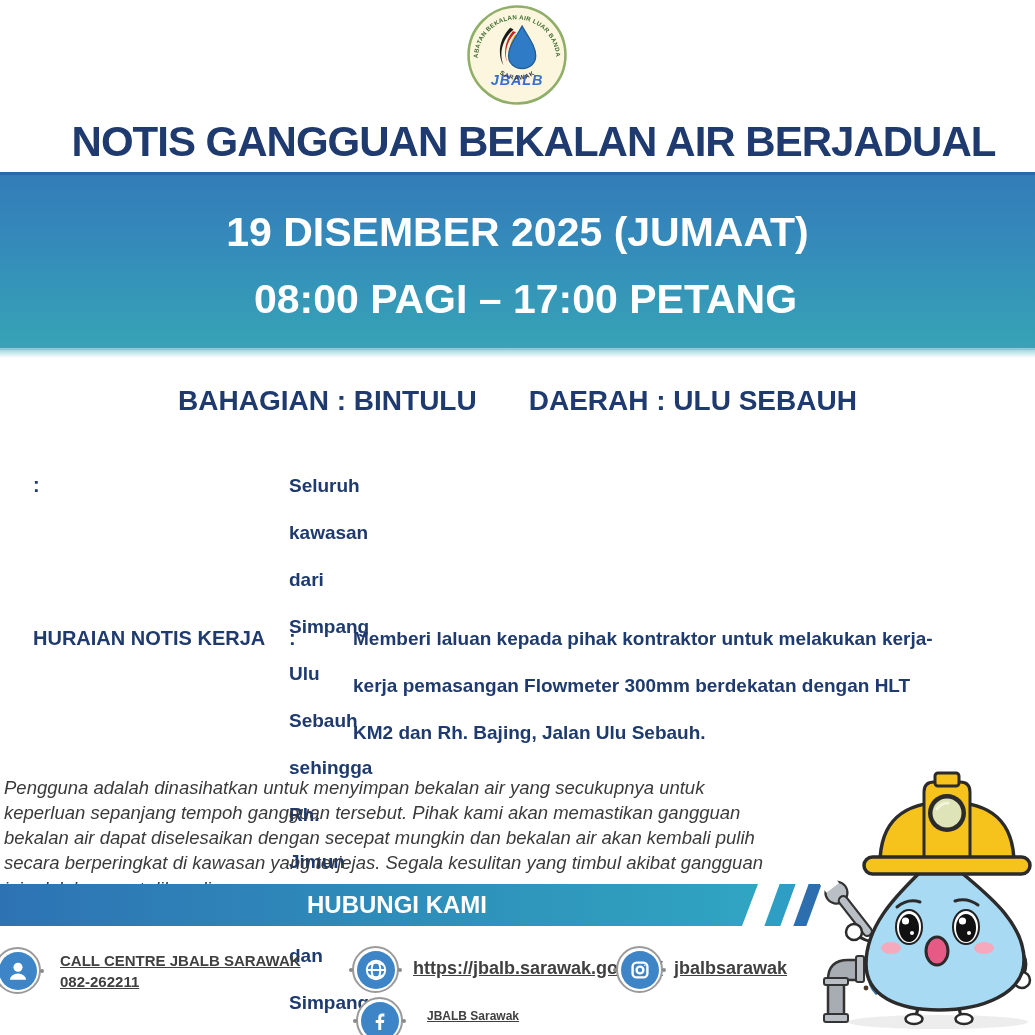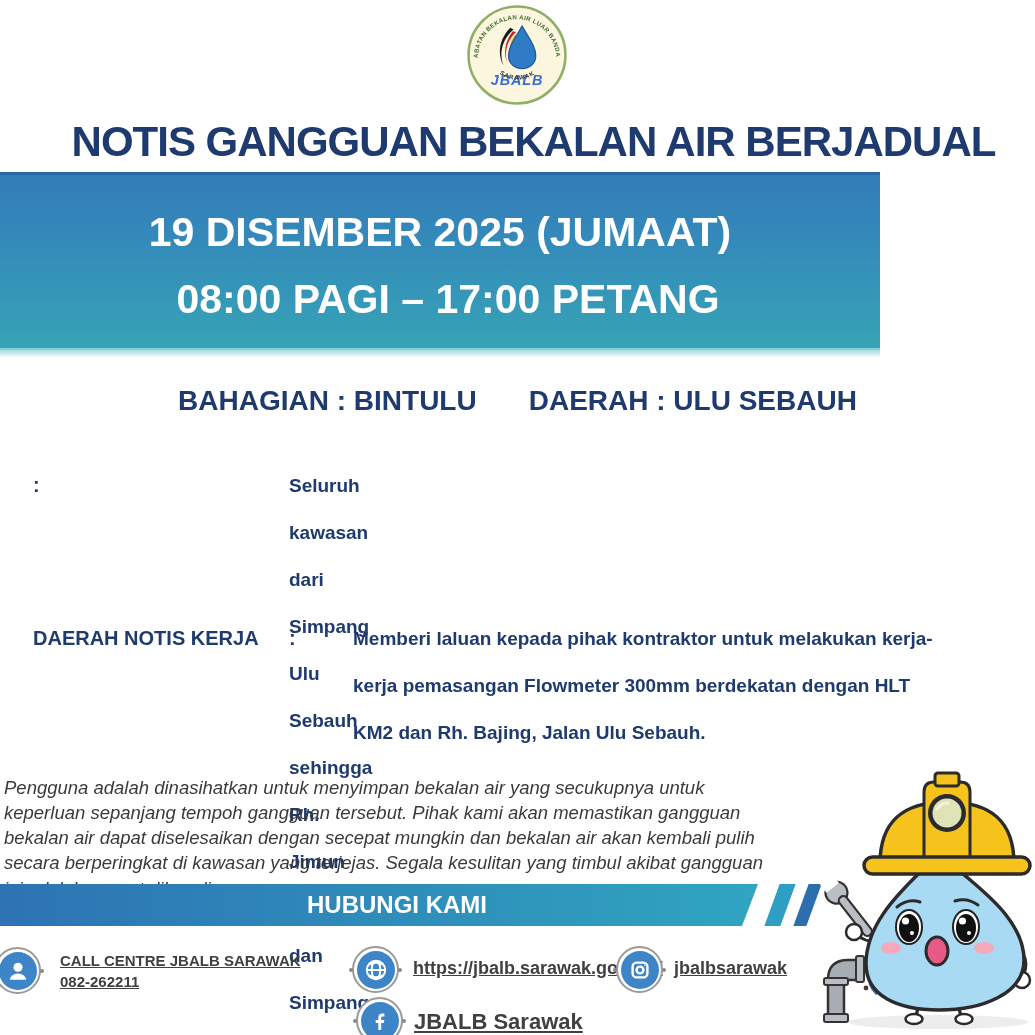--- a/index.html
+++ b/index.html
@@ -10,21 +10,21 @@
   }
   
   .logo { position:absolute; left:466px; top:4px; width:102px; height:102px; }
   
   .title {
     position:absolute; top:118px; left:16px; width:100%; text-align:center;
     font-size:42px; font-weight:bold; letter-spacing:-1px; color:#1e3a6e;
   }
   
   .banner {
-    position:absolute; top:172px; left:0; width:880px; height:178px;
+    position:absolute; top:172px; left:0; width:1035px; height:178px;
     background:linear-gradient(180deg,#337cb9 0%, #3489ba 35%, #36a4b6 100%);
     border-top:3px solid #2a67a8; text-align:center; color:#ffffff;
   }
   .banner::after {
     content:""; position:absolute; left:0; bottom:-8px; width:100%; height:10px;
     background:linear-gradient(180deg,#8fd2da 0%, rgba(255,255,255,0) 100%);
   }
   .banner .line1 { margin-top:34px; font-size:41px; font-weight:bold; }
   .banner .line2 { margin-top:20px; font-size:41px; font-weight:bold;padding-left:16px; }
   
@@ -77,21 +77,21 @@
     display:flex; align-items:center; justify-content:center;
   }
   #icon-person    { left:-6px;  top:947px; }
   #icon-globe     { left:352px; top:946px; }
   #icon-instagram { left:616px; top:946px; }
   #icon-facebook  { left:356px; top:997px; }
   .ctext { position:absolute; color:#404040; font-weight:bold;text-decoration:underline; }
   #ctext-call  { left:60px;  top:950px; font-size:15px; line-height:21px; }
   #ctext-web   { left:413px; top:958px; font-size:18px; }
   #ctext-insta { left:674px; top:958px; font-size:18px; }
-  #ctext-fb    { left:414px; top:1009px; font-size:22px; }
+  #ctext-fb    { left:427px; top:1009px; font-size:12px; }
   
   .mascot { position:absolute; left:820px; top:770px; width:215px; height:265px; }
 </style>
 </head>
 <body>
 
 <div class="page">
 
   <svg class="logo" viewBox="0 0 120 120">
     <circle cx="60" cy="60" r="57" fill="#fbf6dd" stroke="#8fae67" stroke-width="3"></circle>
@@ -124,21 +124,21 @@
   <div class="location-row">
     <span>BAHAGIAN : BINTULU</span>
     <span>DAERAH : ULU SEBAUH</span>
   </div>
 
   <div class="detail-row" id="detail-0">
     <div class="sep">:</div>
     <div class="val">Seluruh kawasan dari Simpang Ulu Sebauh sehingga Rh. Jimun Dideng dan Simpang Spur sehingga Rh. William Nading, Jalan Ulu Sebauh.</div>
   </div>
   <div class="detail-row" id="detail-1">
-    <div class="lbl">DAERAH NOTIS KERJA</div>
+    <div class="lbl">HURAIAN NOTIS KERJA</div>
     <div class="sep">:</div>
     <div class="val">Memberi laluan kepada pihak kontraktor untuk melakukan kerja-kerja pemasangan Flowmeter 300mm berdekatan dengan HLT KM2 dan Rh. Bajing, Jalan Ulu Sebauh.</div>
   </div>
 
   <div class="advisory">Pengguna adalah dinasihatkan untuk menyimpan bekalan air yang secukupnya untuk keperluan sepanjang tempoh gangguan tersebut. Pihak kami akan memastikan gangguan bekalan air dapat diselesaikan dengan secepat mungkin dan bekalan air akan kembali pulih secara berperingkat di kawasan yang terjejas. Segala kesulitan yang timbul akibat gangguan ini adalah sangat dikesali.</div>
 
   <div class="contact-bar">
     <span>HUBUNGI KAMI</span>
   </div>
   <div class="stripe stripe-1"></div>

